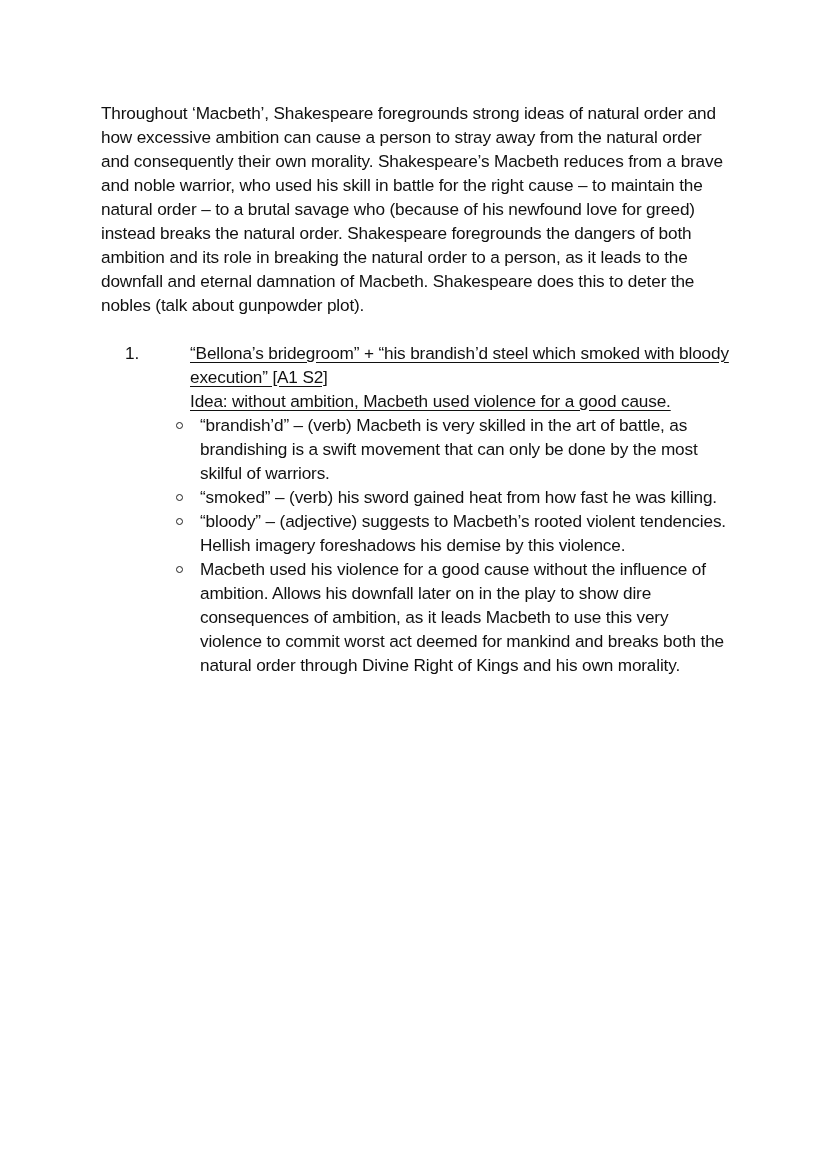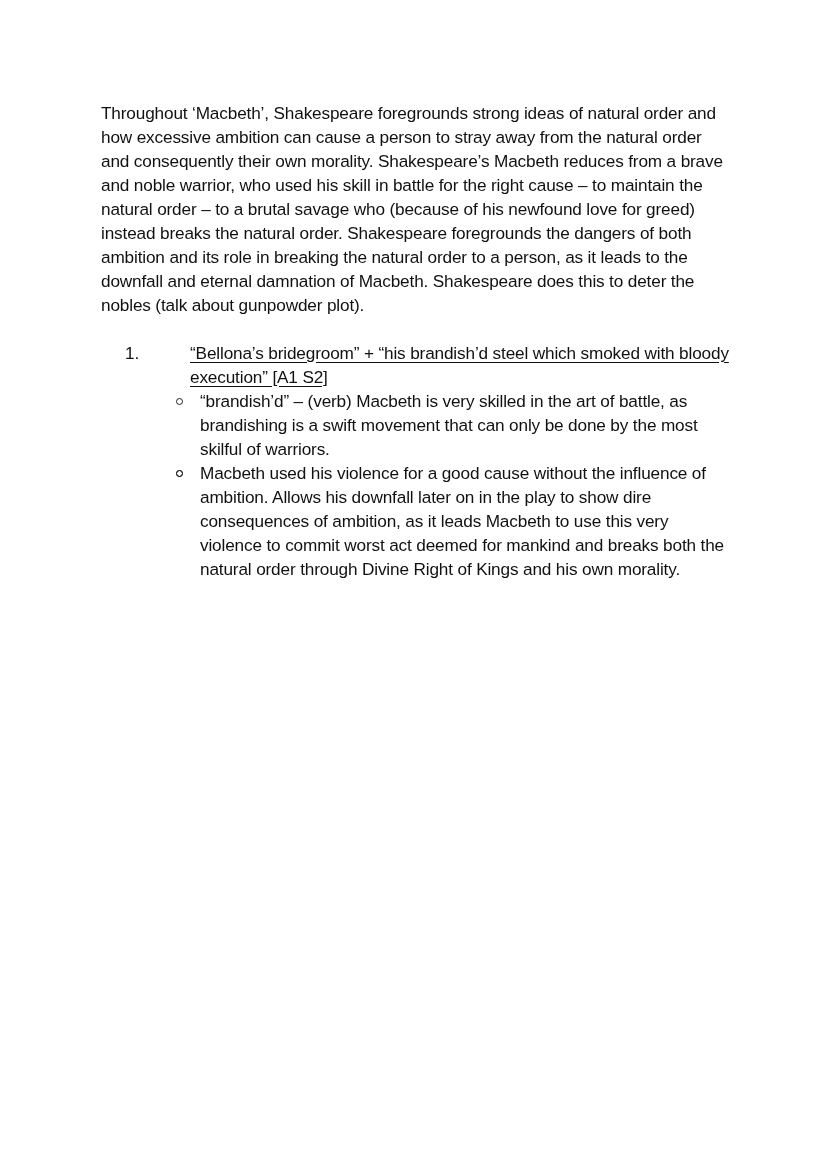--- a/index.html
+++ b/index.html
@@ -78,28 +78,34 @@
 <body>
 
 <div class="page">
   <p class="intro">Throughout ‘Macbeth’, Shakespeare foregrounds strong ideas of natural order and how excessive ambition can cause a person to stray away from the natural order and consequently their own morality. Shakespeare’s Macbeth reduces from a brave and noble warrior, who used his skill in battle for the right cause – to maintain the natural order – to a brutal savage who (because of his newfound love for greed) instead breaks the natural order. Shakespeare foregrounds the dangers of both ambition and its role in breaking the natural order to a person, as it leads to the downfall and eternal damnation of Macbeth. Shakespeare does this to deter the nobles (talk about gunpowder plot).</p>
 
   <div class="spacer"></div>
 
   <div class="num-item">
     <span class="num-marker">1.</span>
     <div class="u">“Bellona’s bridegroom” + “his brandish’d steel which smoked with bloody execution” [A1 S2]</div>
+    <div class="u">Idea: without ambition, Macbeth used violence for a good cause.</div>
 
     <ul class="sublist">
       <li class="sub-item">
         <span class="bullet"></span>
         <span>“brandish’d” – (verb) Macbeth is very skilled in the art of battle, as brandishing is a swift movement that can only be done by the most skilful of warriors.</span>
       </li>
       <li class="sub-item">
         <span class="bullet"></span>
+        <span>“smoked” – (verb) his sword gained heat from how fast he was killing.</span>
+      </li>
+      <li class="sub-item">
+        <span class="bullet"></span>
+        <span>“bloody” – (adjective) suggests to Macbeth’s rooted violent tendencies. Hellish imagery foreshadows his demise by this violence.</span>
       </li>
       <li class="sub-item">
         <span class="bullet"></span>
         <span>Macbeth used his violence for a good cause without the influence of ambition. Allows his downfall later on in the play to show dire consequences of ambition, as it leads Macbeth to use this very violence to commit worst act deemed for mankind and breaks both the natural order through Divine Right of Kings and his own morality.</span>
       </li>
     </ul>
   </div>
 </div>
 
 </body></html>

